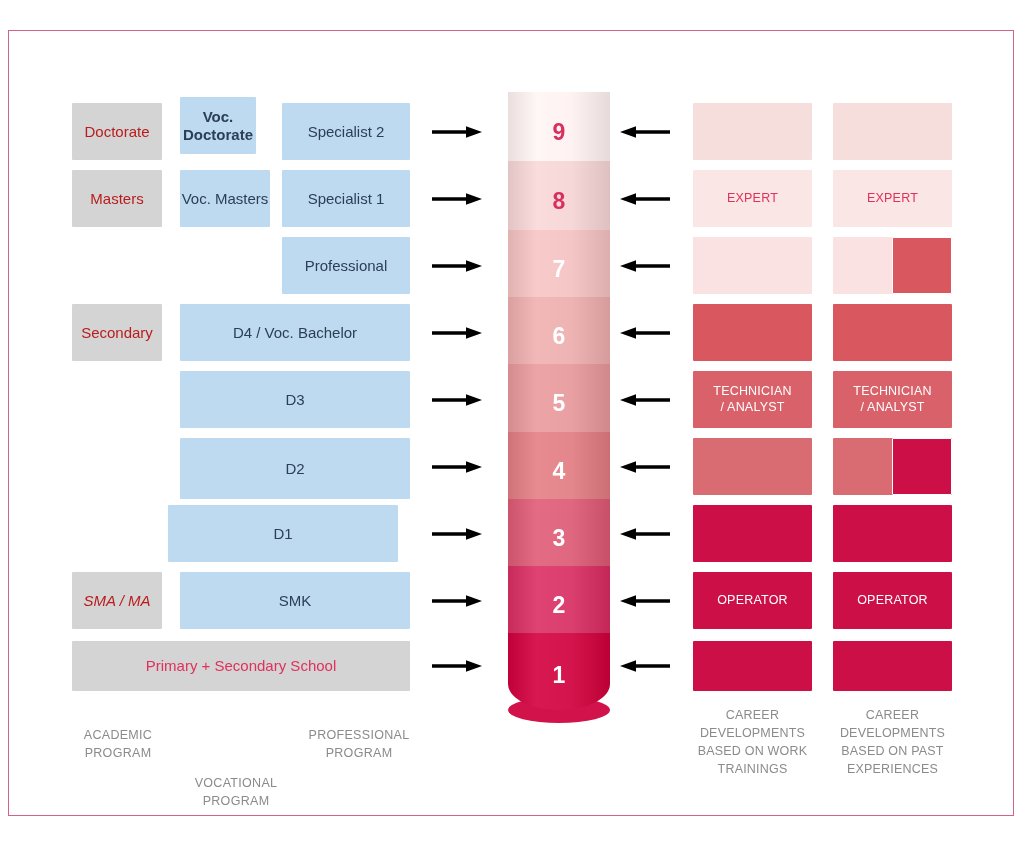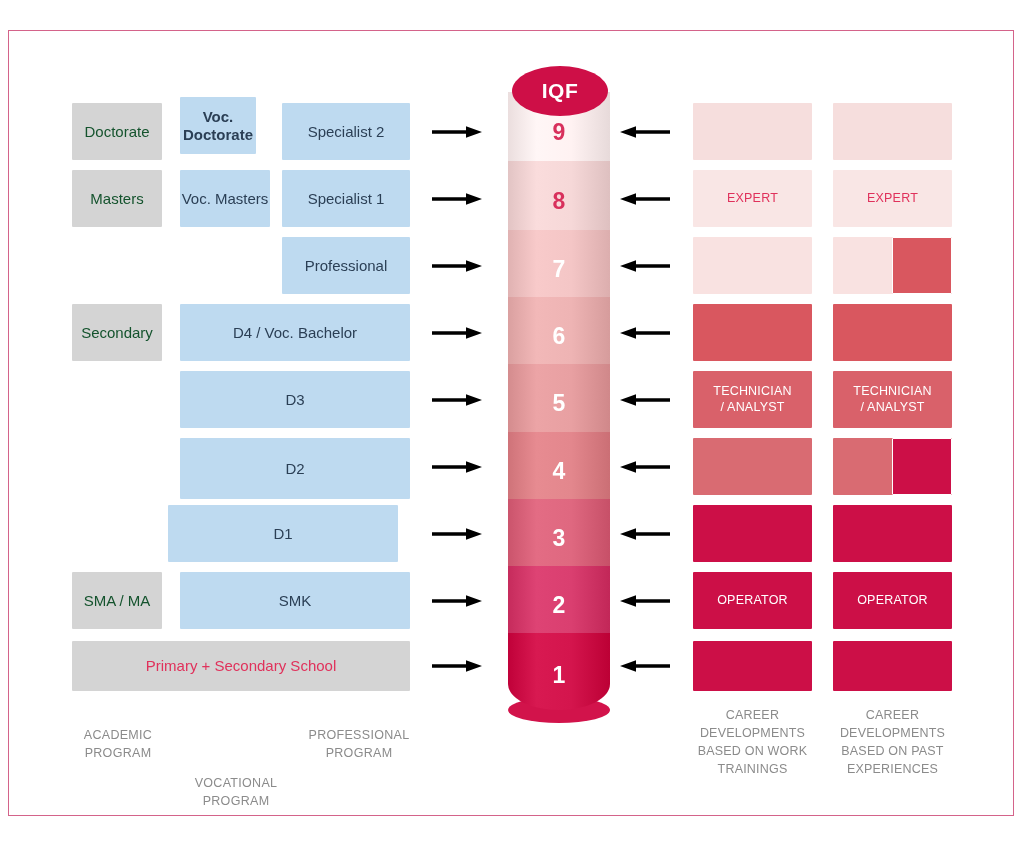--- a/index.html
+++ b/index.html
@@ -25,21 +25,21 @@
     box-sizing:border-box;
     display:flex;
     align-items:center;
     justify-content:center;
     text-align:center;
     line-height:1.15;
     border-radius:1px;
   }
   .box-academic{
     background:#d4d4d4;
-    color:#14532d;
+    color:#b91c1c;
     font-size:15px;
   }
   .box-vocational, .box-professional{
     background:#bedaf0;
     color:#2b3f55;
     font-size:15px;
   }
   .box-school{
     background:#d4d4d4;
     color:#e0315b;
@@ -140,21 +140,21 @@
       <div class="box box-academic" style="left: 72px; top: 170px; width: 90px; height: 57px;">Masters</div>
       <div class="box box-vocational" style="left: 180px; top: 170px; width: 90px; height: 57px;">Voc.
 Masters</div>
       <div class="box box-professional" style="left: 282px; top: 170px; width: 128px; height: 57px;">Specialist 1</div>
       <div class="box box-professional" style="left: 282px; top: 237px; width: 128px; height: 57px;">Professional</div>
       <div class="box box-academic" style="left: 72px; top: 304px; width: 90px; height: 57px;">Secondary</div>
       <div class="box box-vocational" style="left: 180px; top: 304px; width: 230px; height: 57px; text-align: center;">D4 / Voc. Bachelor</div>
       <div class="box box-vocational" style="left: 180px; top: 371px; width: 230px; height: 57px;">D3</div>
       <div class="box box-vocational" style="left: 180px; top: 438px; width: 230px; height: 61px;">D2</div>
       <div class="box box-vocational" style="left: 168px; top: 505px; width: 230px; height: 57px;">D1</div>
-      <div class="box box-academic" style="left: 72px; top: 572px; width: 90px; height: 57px;">SMA / MA</div>
+      <div class="box box-academic" style="left: 72px; top: 572px; width: 90px; height: 57px; font-style: italic;">SMA / MA</div>
       <div class="box box-vocational" style="left: 180px; top: 572px; width: 230px; height: 57px;">SMK</div>
       <div class="box box-school" style="left: 72px; top: 641px; width: 338px; height: 50px;">Primary + Secondary School</div>
       <div class="caption" style="left: 68px; top: 726px; width: 100px;">ACADEMIC
 PROGRAM</div>
       <div class="caption" style="left: 180px; top: 726px; width: 112px; margin-top: 48px;">VOCATIONAL
 PROGRAM</div>
       <div class="caption" style="left: 294px; top: 726px; width: 130px;">PROFESSIONAL
 PROGRAM</div>
     </div>
 
@@ -219,23 +219,20 @@
       </div>
       <div style="position: absolute; left: 0px; top: 466px; width: 102px; height: 22px; border-radius: 50%; background: linear-gradient(to right, rgb(203, 84, 108) 0%, rgb(227, 108, 132) 28%, rgb(223, 104, 128) 62%, rgb(199, 80, 104) 100%);"></div>
       <div class="seg" style="top: 474px; height: 70px; color: rgb(255, 255, 255); background: linear-gradient(to right, rgb(198, 43, 92) 0%, rgb(222, 67, 116) 28%, rgb(218, 63, 112) 62%, rgb(194, 39, 88) 100%);">
         <span class="num">2</span>
       </div>
       <div style="position: absolute; left: 0px; top: 533px; width: 102px; height: 22px; border-radius: 50%; background: linear-gradient(to right, rgb(198, 43, 92) 0%, rgb(222, 67, 116) 28%, rgb(218, 63, 112) 62%, rgb(194, 39, 88) 100%);"></div>
       <div class="seg" style="top: 541px; height: 77px; color: rgb(255, 255, 255); background: linear-gradient(to right, rgb(192, 1, 57) 0%, rgb(216, 25, 81) 28%, rgb(212, 21, 77) 62%, rgb(188, 0, 53) 100%); border-bottom-left-radius: 50% 26px; border-bottom-right-radius: 50% 26px;">
         <span class="num">1</span>
       </div>
     </div>
-  <div id="iqf-cap">
-    <span>IQF</span>
-  </div>
 
   <div id="arrows-left">
       <div class="arrow" style="left: 620px; top: 123.5px;"><svg width="50" height="16" viewBox="0 0 50 16">
           <path d="M50 6.3 H16 V2.3 L0 8 L16 13.7 V9.7 H50 Z" fill="#000000"></path>
         </svg></div>
       <div class="arrow" style="left: 620px; top: 190.5px;"><svg width="50" height="16" viewBox="0 0 50 16">
           <path d="M50 6.3 H16 V2.3 L0 8 L16 13.7 V9.7 H50 Z" fill="#000000"></path>
         </svg></div>
       <div class="arrow" style="left: 620px; top: 257.5px;"><svg width="50" height="16" viewBox="0 0 50 16">
           <path d="M50 6.3 H16 V2.3 L0 8 L16 13.7 V9.7 H50 Z" fill="#000000"></path>

